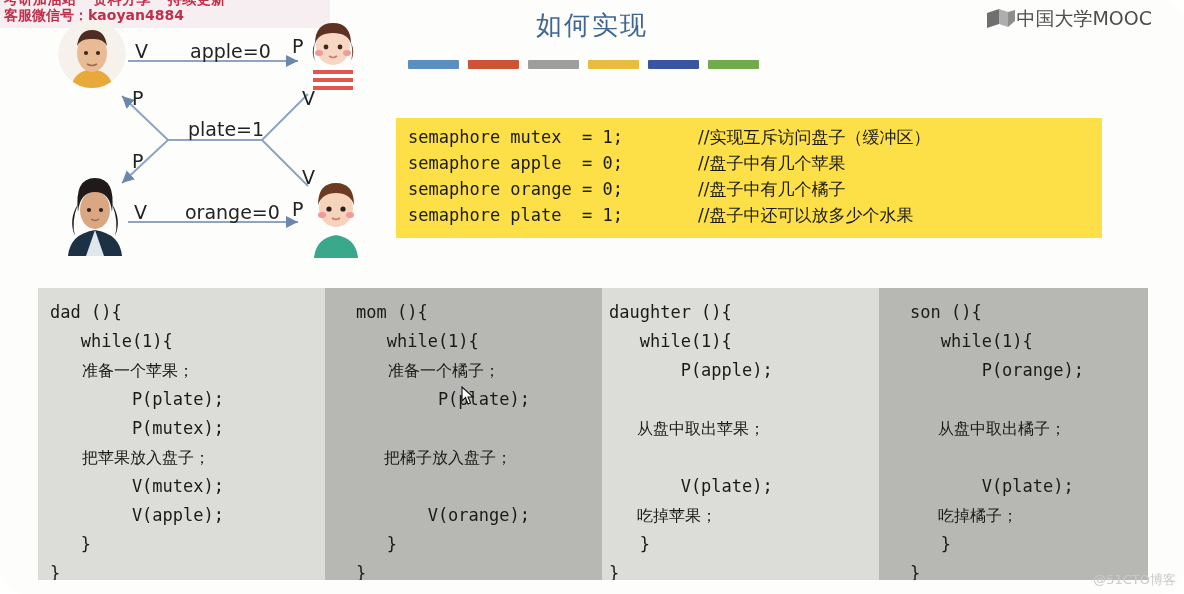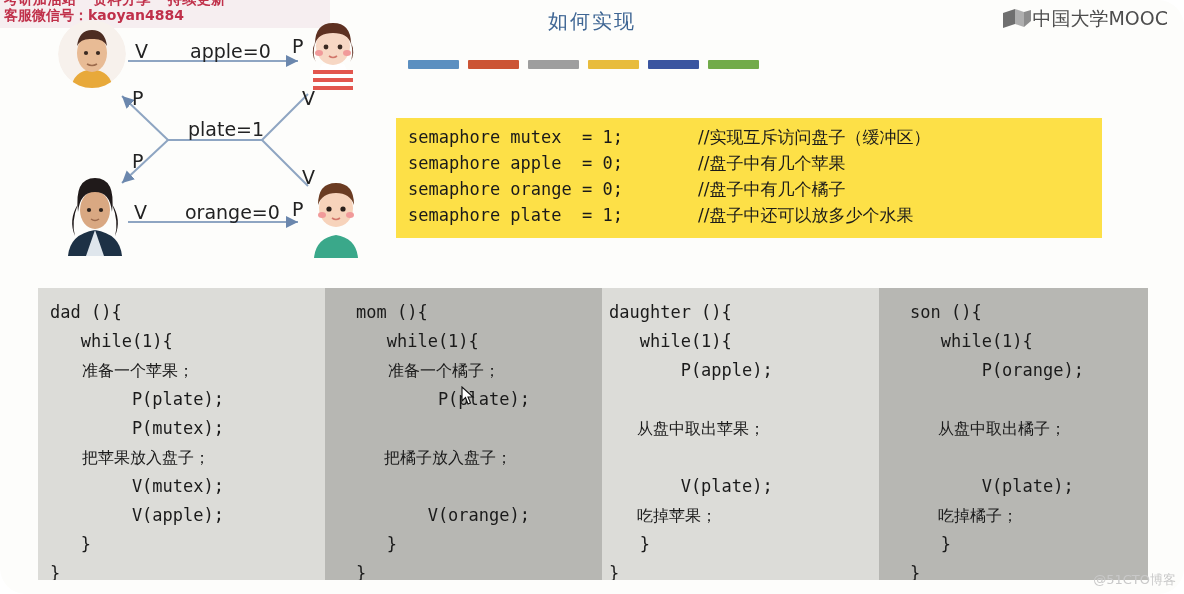--- a/index.html
+++ b/index.html
@@ -26,34 +26,34 @@
   }
   .banner-line2{
     position:absolute;left:4px;top:7px;
     font-family:"DejaVu Sans", sans-serif;
     font-size:14px;font-weight:bold;color:#c0304a;
     white-space:nowrap;
   }
 
   
   .mooc{
-    position:absolute;right:16px;top:6px;
+    position:absolute;right:32px;top:6px;
     display:flex;align-items:center;gap:0;
   }
   .mooc-mark{width:30px;height:22px;position:relative;}
   .mooc-text{
     font-family:"DejaVu Sans", sans-serif;
     font-size:19px;color:#4d4d4d;letter-spacing:0px;white-space:nowrap;
   }
 
   
   .slide-title{
     position:absolute;left:0;top:8px;width:1184px;text-align:center;
     font-family:"DejaVu Sans", sans-serif;
-    font-size:20px;color:#3f6694;letter-spacing:2px;
+    font-size:26px;color:#3f6694;letter-spacing:2px;
     pointer-events:none;
   }
   .bars{
     position:absolute;left:408px;top:60px;
     display:flex;gap:9px;
   }
   .bar{width:51px;height:9px;border-radius:1px;}
 
   
   .diagram{position:absolute;left:40px;top:18px;width:330px;height:240px;}

